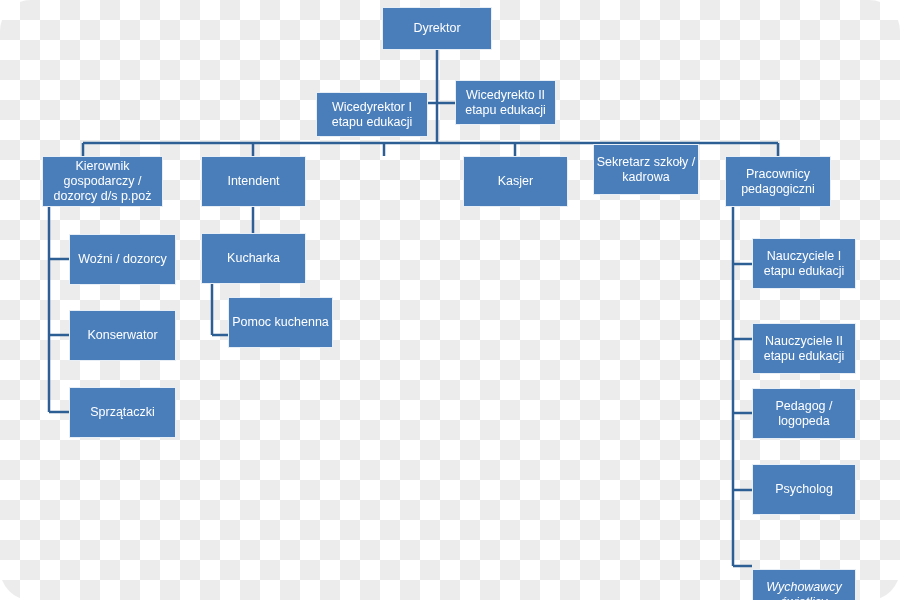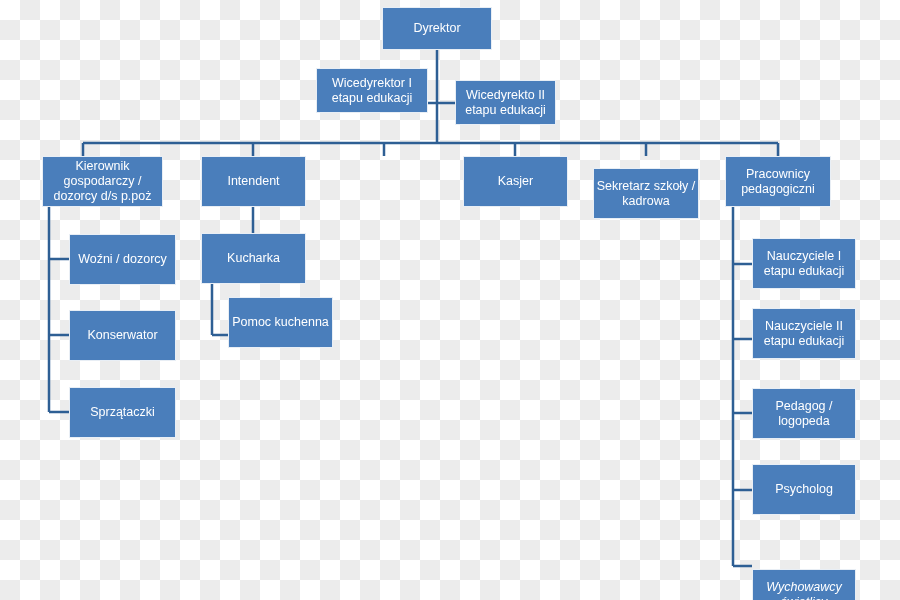--- a/index.html
+++ b/index.html
@@ -15,20 +15,21 @@
   #canvas {
     position: relative;
     width: 900px;
     height: 600px;
     background-color: #ffffff;
     background-image:
       linear-gradient(45deg, #ececec 25%, transparent 25%, transparent 75%, #ececec 75%),
       linear-gradient(45deg, #ececec 25%, transparent 25%, transparent 75%, #ececec 75%);
     background-size: 40px 40px;
     background-position: 0 0, 20px 20px;
+    border-radius: 31px;
   }
   #connectors {
     position: absolute;
     left: 0;
     top: 0;
     width: 900px;
     height: 600px;
     pointer-events: none;
   }
   .node {
@@ -90,21 +91,21 @@
       <line x1="733" y1="413" x2="752" y2="413"></line>
       <line x1="733" y1="490" x2="752" y2="490"></line>
       <line x1="733" y1="566" x2="752" y2="566"></line>
     </g>
   </svg>
 
   <div class="node" style="left:382px; top:7px; width:110px; height:43px;">
     <span>Dyrektor</span>
   </div>
 
-  <div class="node" style="left:316px; top:68px; width:112px; height:45px;">
+  <div class="node" style="left:316px; top:92px; width:112px; height:45px;">
     <div>
       <span>Wicedyrektor I</span>
       <span>etapu edukacji</span>
     </div>
   </div>
   <div class="node" style="left:455px; top:80px; width:101px; height:45px;">
     <div>
       <span>Wicedyrekto II</span>
       <span>etapu edukacji</span>
     </div>
@@ -116,21 +117,21 @@
       <span>gospodarczy /</span>
       <span>dozorcy d/s p.poż</span>
     </div>
   </div>
   <div class="node" style="left:201px; top:156px; width:105px; height:51px;align-items:center;">
     <span>Intendent</span>
   </div>
   <div class="node" style="left:463px; top:156px; width:105px; height:51px;">
     <span>Kasjer</span>
   </div>
-  <div class="node" style="left:593px; top:168px; width:106px; height:51px;">
+  <div class="node" style="left:593px; top:144px; width:106px; height:51px;">
     <div>
       <span>Sekretarz szkoły /</span>
       <span>kadrowa</span>
     </div>
   </div>
   <div class="node" style="left:725px; top:156px; width:106px; height:51px;">
     <div>
       <span>Pracownicy</span>
       <span>pedagogiczni</span>
     </div>
@@ -152,21 +153,21 @@
   <div class="node" style="left:228px; top:297px; width:105px; height:51px;">
     <span>Pomoc kuchenna</span>
   </div>
 
   <div class="node" style="left:752px; top:238px; width:104px; height:51px;">
     <div>
       <span>Nauczyciele I</span>
       <span>etapu edukacji</span>
     </div>
   </div>
-  <div class="node" style="left:752px; top:308px; width:104px; height:51px;">
+  <div class="node" style="left:752px; top:323px; width:104px; height:51px;">
     <div>
       <span>Nauczyciele II</span>
       <span>etapu edukacji</span>
     </div>
   </div>
   <div class="node" style="left:752px; top:388px; width:104px; height:51px;">
     <div>
       <span>Pedagog /</span>
       <span>logopeda</span>
     </div>

